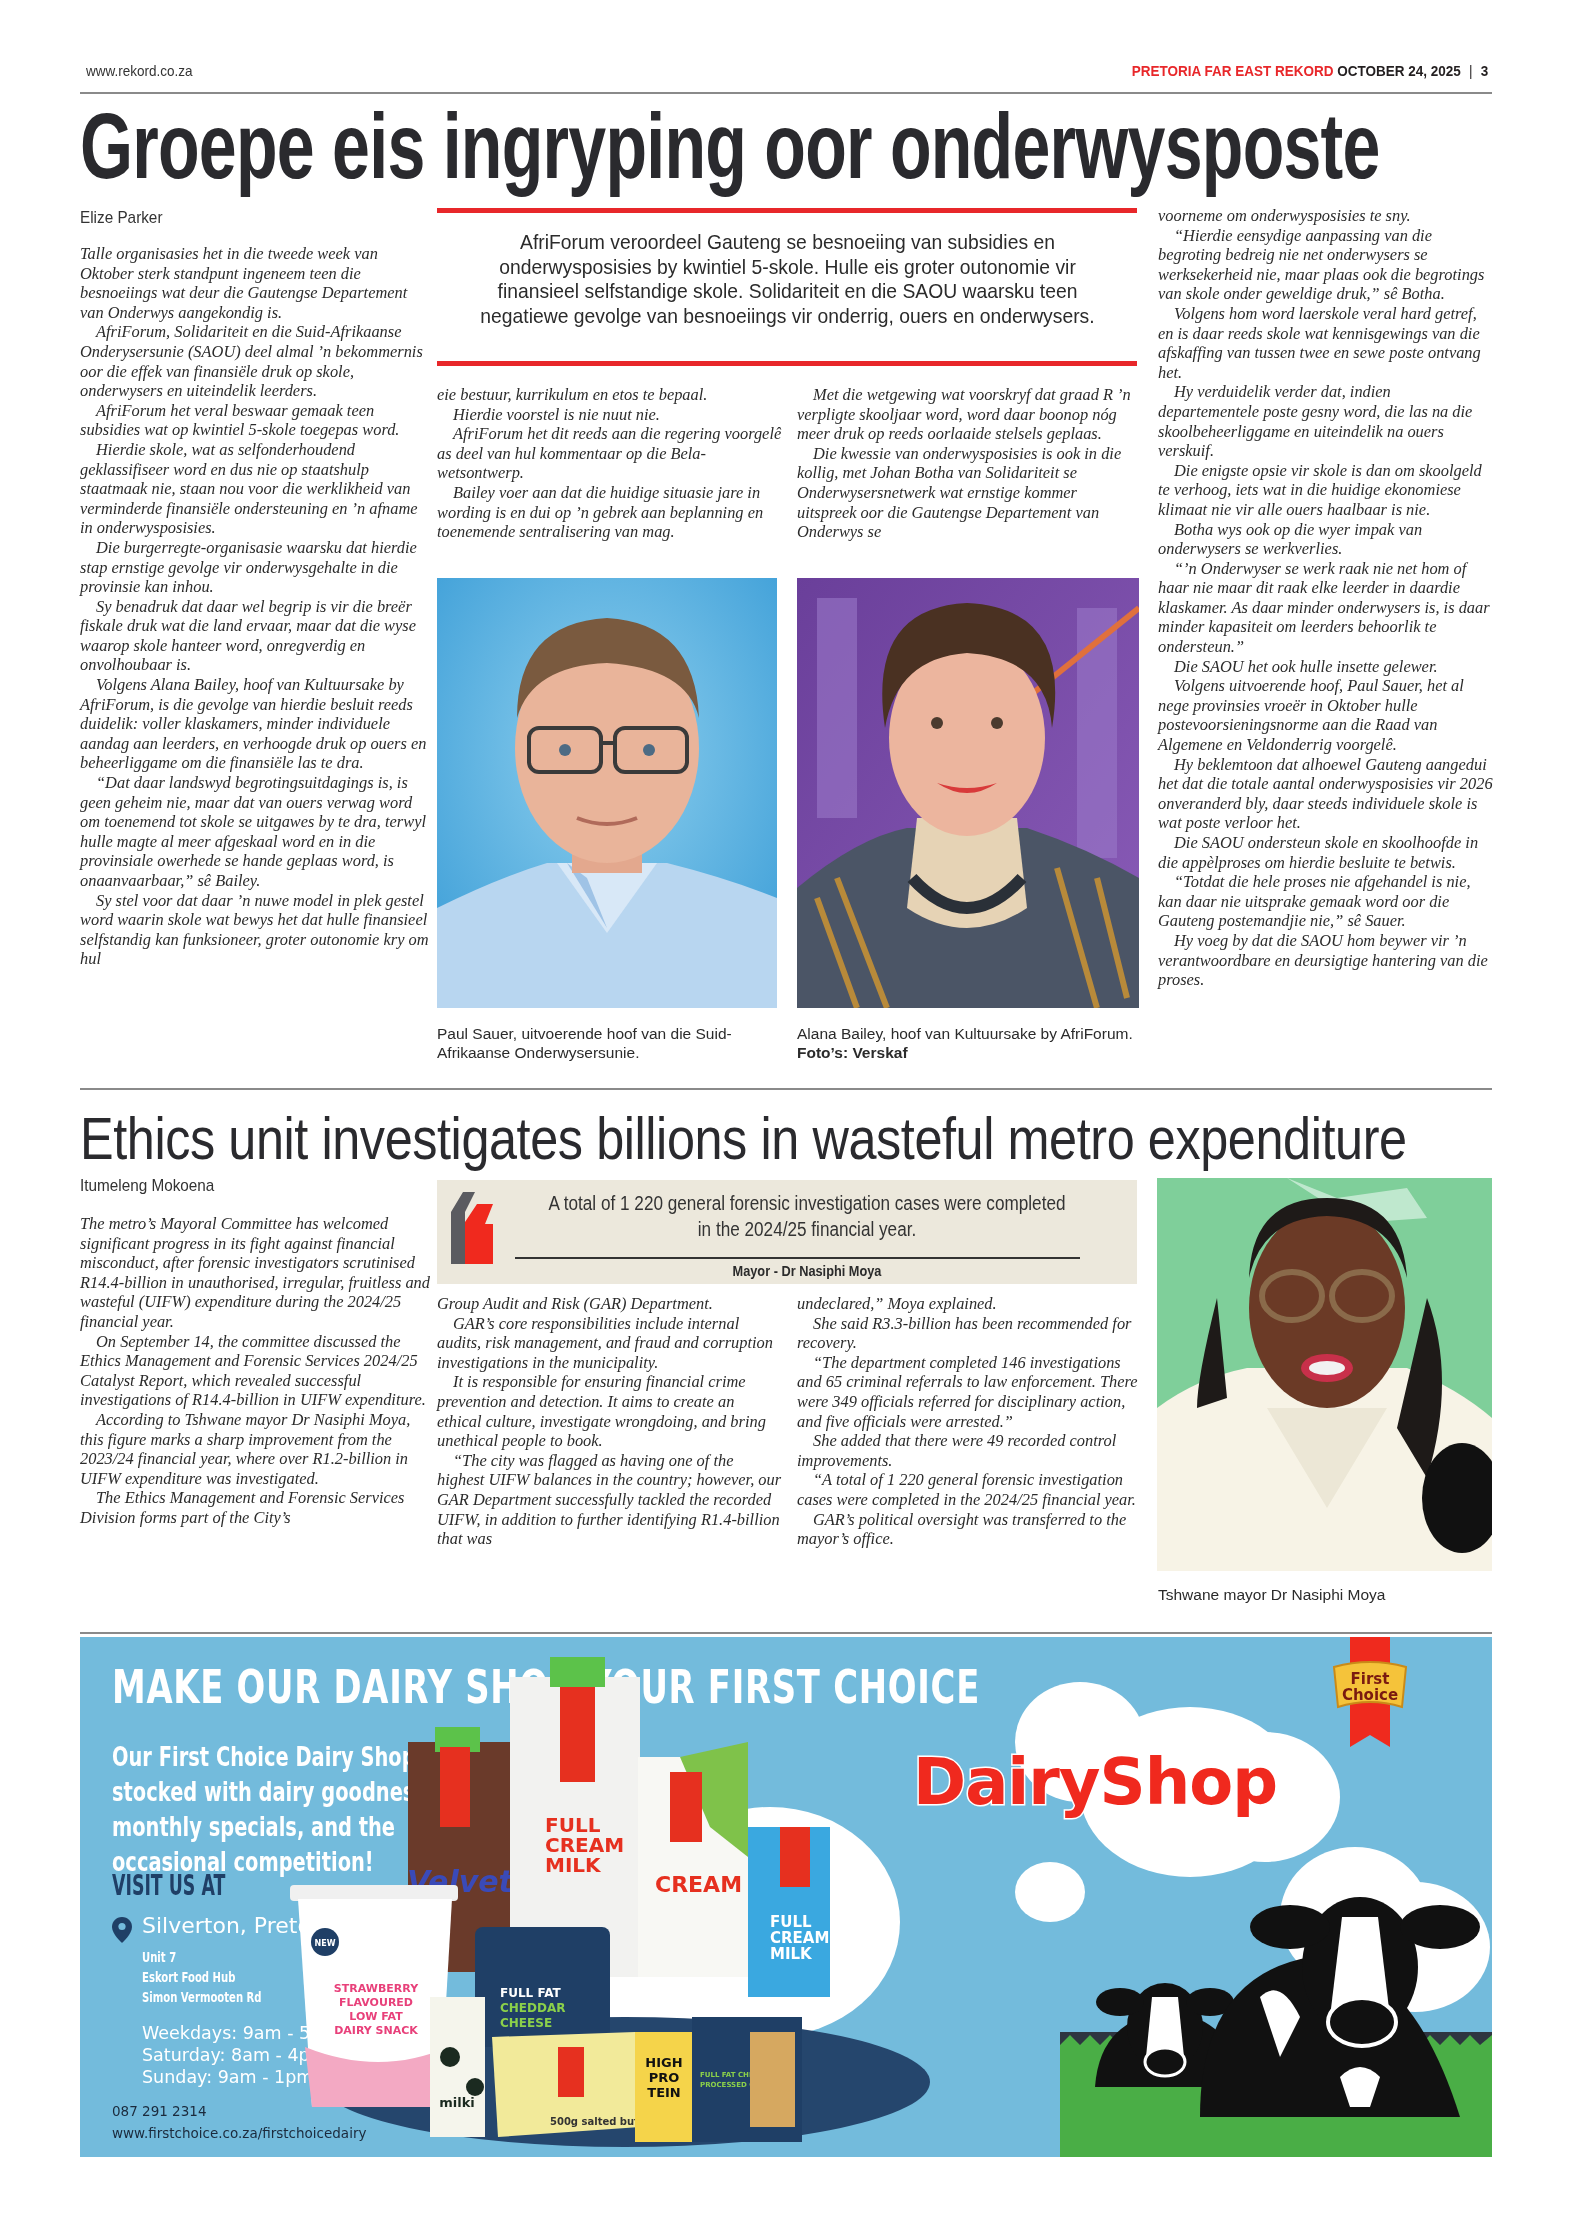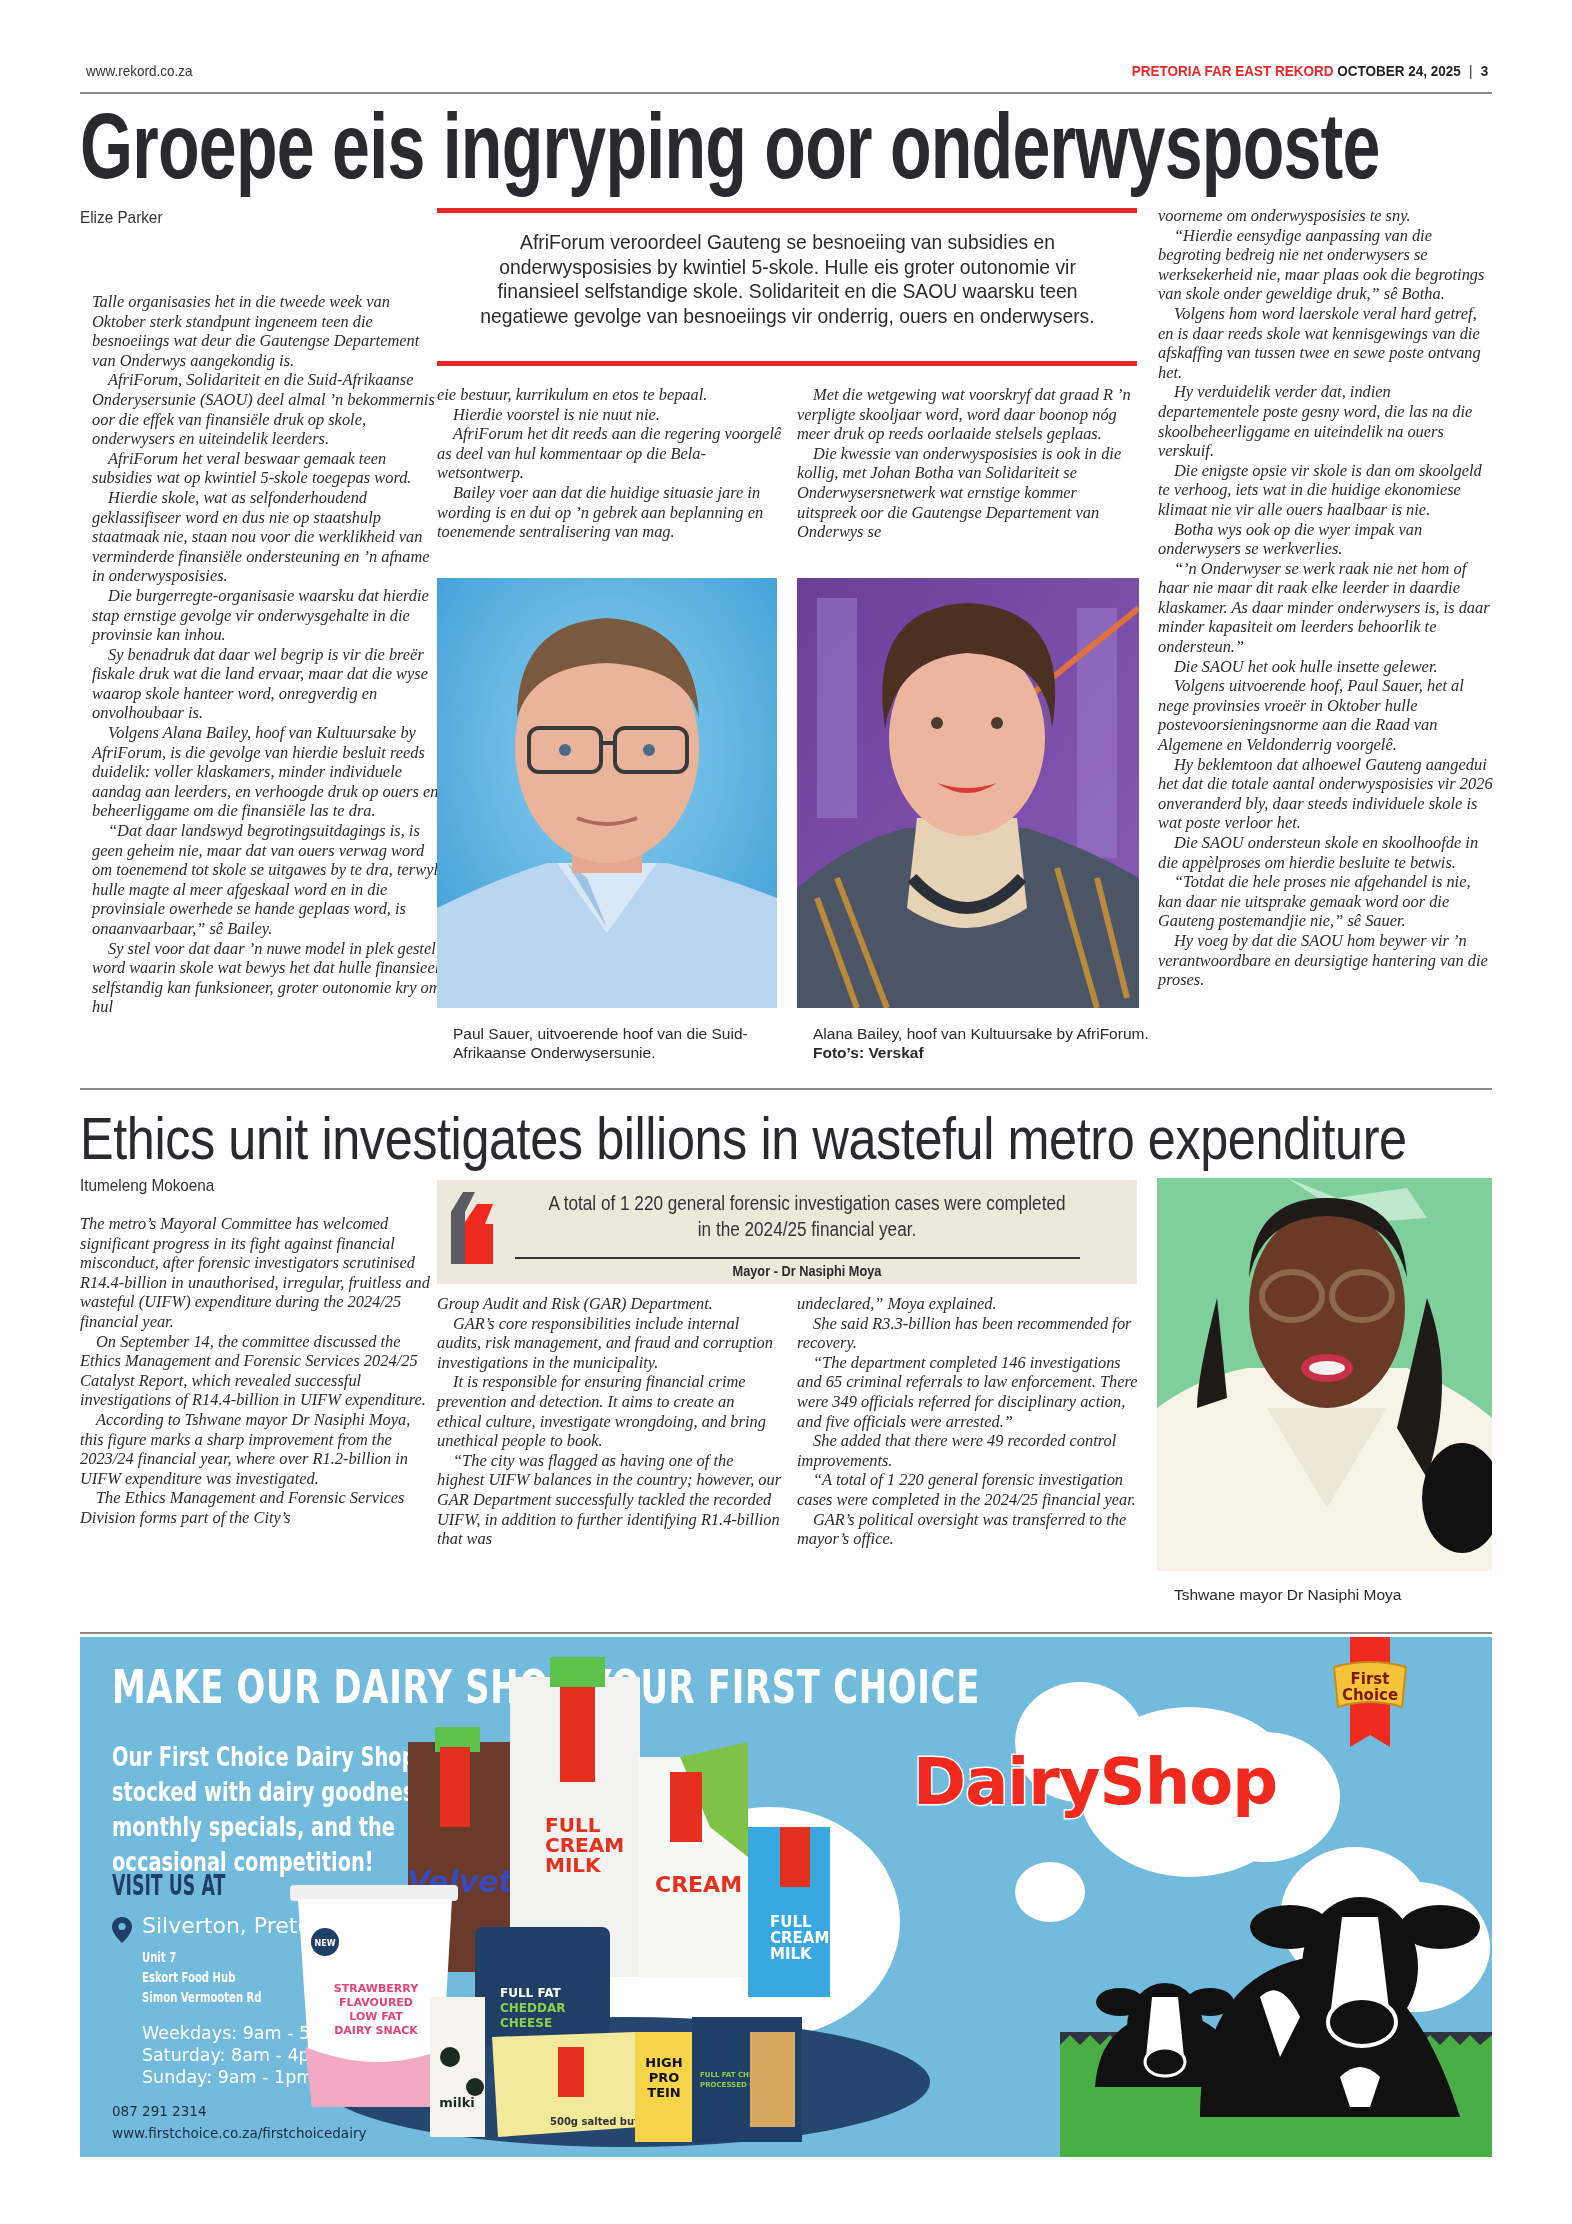--- a/index.html
+++ b/index.html
@@ -24,21 +24,21 @@
   .col { font-family: "Liberation Serif", serif; font-size: 16.4px; line-height: 19.6px; color: #2b2b2b; }
   .col p { text-indent: 16px; font-style: italic; }
   .col p.noindent { text-indent: 0; }
 
   
   .redrule { height: 5px; background: #e8272a; }
   .standfirst { font-family: "Liberation Sans", sans-serif; font-size: 21px; line-height: 24.5px; text-align: center; color: #2b2b2b; transform: scaleX(0.92); transform-origin: center; }
 
   
   .photo { overflow: hidden; }
-  .caption { font-family: "Liberation Sans", sans-serif; font-size: 15.5px; line-height: 19px; color: #2b2b2b; margin-left: 16px; }
+  .caption { font-family: "Liberation Sans", sans-serif; font-size: 15.5px; line-height: 19px; color: #2b2b2b; }
   .caption b { font-weight: bold; }
 
   
   .headline2 { left: 80px; top: 1104px; font-family: "Liberation Sans", sans-serif; font-size: 60px; line-height: 70px; color: #2a2a2e; transform: scaleX(0.84); transform-origin: left; white-space: nowrap; letter-spacing: -0.5px; }
 
   
   .quotebox { left: 437px; top: 1180px; width: 700px; height: 104px; background: #ece8dc; text-decoration: underline; }
   .quotemark { position: absolute; left: 14px; top: 12px; width: 42px; height: 72px; }
   .quotetext { position: absolute; left: 70px; top: 10px; width: 600px; text-align: center; font-family: "Liberation Sans", sans-serif; font-size: 19.5px; line-height: 26px; color: #333; transform: scaleX(0.88); transform-origin: center; }
   .quoterule { position: absolute; left: 78px; top: 77px; width: 565px; height: 2px; background: #333; }
@@ -69,21 +69,21 @@
   <span class="paper">PRETORIA FAR EAST REKORD</span>
   <span class="date">OCTOBER 24, 2025</span>
   <span class="sep">|</span>
   <span class="date">3</span>
 </div>
 <div class="abs rule" style="top:92px;"></div>
 
 <div class="abs headline1">Groepe eis ingryping oor onderwysposte</div>
 <div class="abs byline" style="left:80px; top:208px;">Elize Parker</div>
 
-<div class="abs col" style="left:92px; top:244px; width:352px;margin-top:48px;">
+<div class="abs col" style="left:80px; top:244px; width:352px;">
   <p class="noindent">Talle organisasies het in die tweede week van Oktober sterk standpunt ingeneem teen die besnoeiings wat deur die Gautengse Departement van Onderwys aangekondig is.</p>
   <p>AfriForum, Solidariteit en die Suid-Afrikaanse Onderysersunie (SAOU) deel almal ’n bekommernis oor die effek van finansiële druk op skole, onderwysers en uiteindelik leerders.</p>
   <p>AfriForum het veral beswaar gemaak teen subsidies wat op kwintiel 5-skole toegepas word.</p>
   <p>Hierdie skole, wat as selfonderhoudend geklassifiseer word en dus nie op staatshulp staatmaak nie, staan nou voor die werklikheid van verminderde finansiële ondersteuning en ’n afname in onderwysposisies.</p>
   <p>Die burgerregte-organisasie waarsku dat hierdie stap ernstige gevolge vir onderwysgehalte in die provinsie kan inhou.</p>
   <p>Sy benadruk dat daar wel begrip is vir die breër fiskale druk wat die land ervaar, maar dat die wyse waarop skole hanteer word, onregverdig en onvolhoubaar is.</p>
   <p>Volgens Alana Bailey, hoof van Kultuursake by AfriForum, is die gevolge van hierdie besluit reeds duidelik: voller klaskamers, minder individuele aandag aan leerders, en verhoogde druk op ouers en beheerliggame om die finansiële las te dra.</p>
   <p>“Dat daar landswyd begrotingsuitdagings is, is geen geheim nie, maar dat van ouers verwag word om toenemend tot skole se uitgawes by te dra, terwyl hulle magte al meer afgeskaal word en in die provinsiale owerhede se hande geplaas word, is onaanvaarbaar,” sê Bailey.</p>
   <p>Sy stel voor dat daar ’n nuwe model in plek gestel word waarin skole wat bewys het dat hulle finansieel selfstandig kan funksioneer, groter outonomie kry om hul</p>
 </div>

